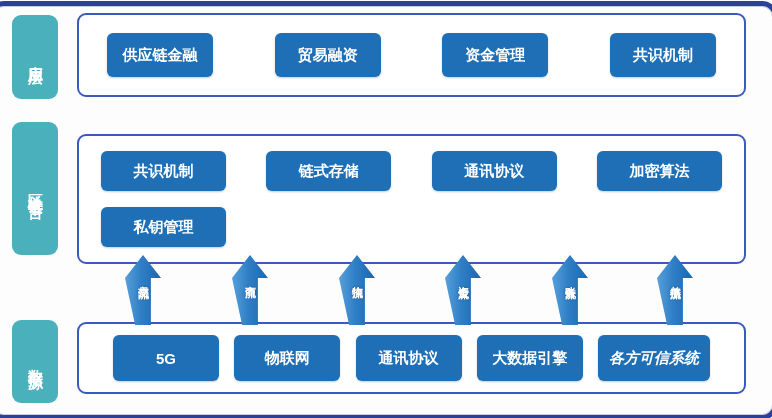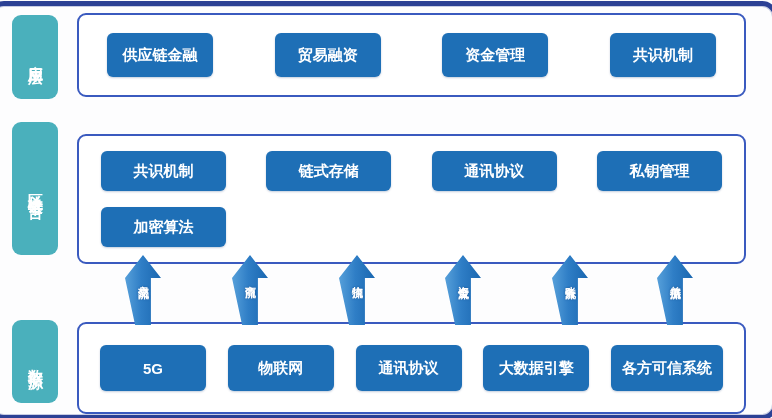--- a/index.html
+++ b/index.html
@@ -25,32 +25,32 @@
   .label-data{top:320px;height:83px;}
   .layer-box{
     position:absolute;left:77px;width:669px;background:#fff;
     border:2px solid #3a5abf;border-radius:9px;box-sizing:border-box;
   }
   .box-app{top:13px;height:84px;display:flex;align-items:center;
     justify-content:space-between;padding:0 28px;}
   .box-chain{top:134px;height:130px;display:grid;
     grid-template-columns:repeat(4,125px);justify-content:space-between;
     align-content:center;row-gap:16px;padding:0 22px;}
-  .box-data{top:322px;height:92px;display:flex;align-items:center;
-    justify-content:space-between;padding:0 21px;}
+  .box-data{top:322px;height:72px;display:flex;align-items:center;
+    justify-content:space-between;padding:0 34px;}
   .btn{
     background:#1e6fb6;color:#fff;border-radius:6px;
     display:flex;align-items:center;justify-content:center;
     font-weight:bold;font-size:15px;text-align:center;
     box-shadow:0 1px 2px rgba(20,60,120,.25);
   }
   .box-app .btn{width:106px;height:44px;}
   .box-chain .btn{width:125px;height:40px;}
   .box-data .btn{width:106px;height:46px;}
-  .box-data .btn.wide{width:112px;}
+  .box-data .btn.wide{width:112px;font-style:italic;}
   .arrow{
     position:absolute;top:255px;width:36px;height:70px;z-index:5;
   }
   .arrow .shape{
     position:absolute;inset:0;
     background:linear-gradient(90deg,#57a0da 0%,#2f7ec6 45%,#1a67b0 100%);
     clip-path:polygon(50% 0%,100% 33%,72% 33%,72% 100%,28% 100%,0% 33%);
   }
   .arrow .flow-label{
     position:absolute;left:50%;top:22px;transform:translateX(-48%);
@@ -76,22 +76,22 @@
     <div class="btn">供应链金融</div>
     <div class="btn">贸易融资</div>
     <div class="btn">资金管理</div>
     <div class="btn">共识机制</div>
   </div>
 
   <div class="layer-box box-chain">
     <div class="btn">共识机制</div>
     <div class="btn">链式存储</div>
     <div class="btn">通讯协议</div>
+    <div class="btn">加密算法</div>
     <div class="btn">私钥管理</div>
-    <div class="btn">加密算法</div>
   </div>
 
   <div class="layer-box box-data">
     <div class="btn">5G</div>
     <div class="btn">物联网</div>
     <div class="btn">通讯协议</div>
     <div class="btn">大数据引擎</div>
     <div class="btn wide">各方可信系统</div>
   </div>
 

